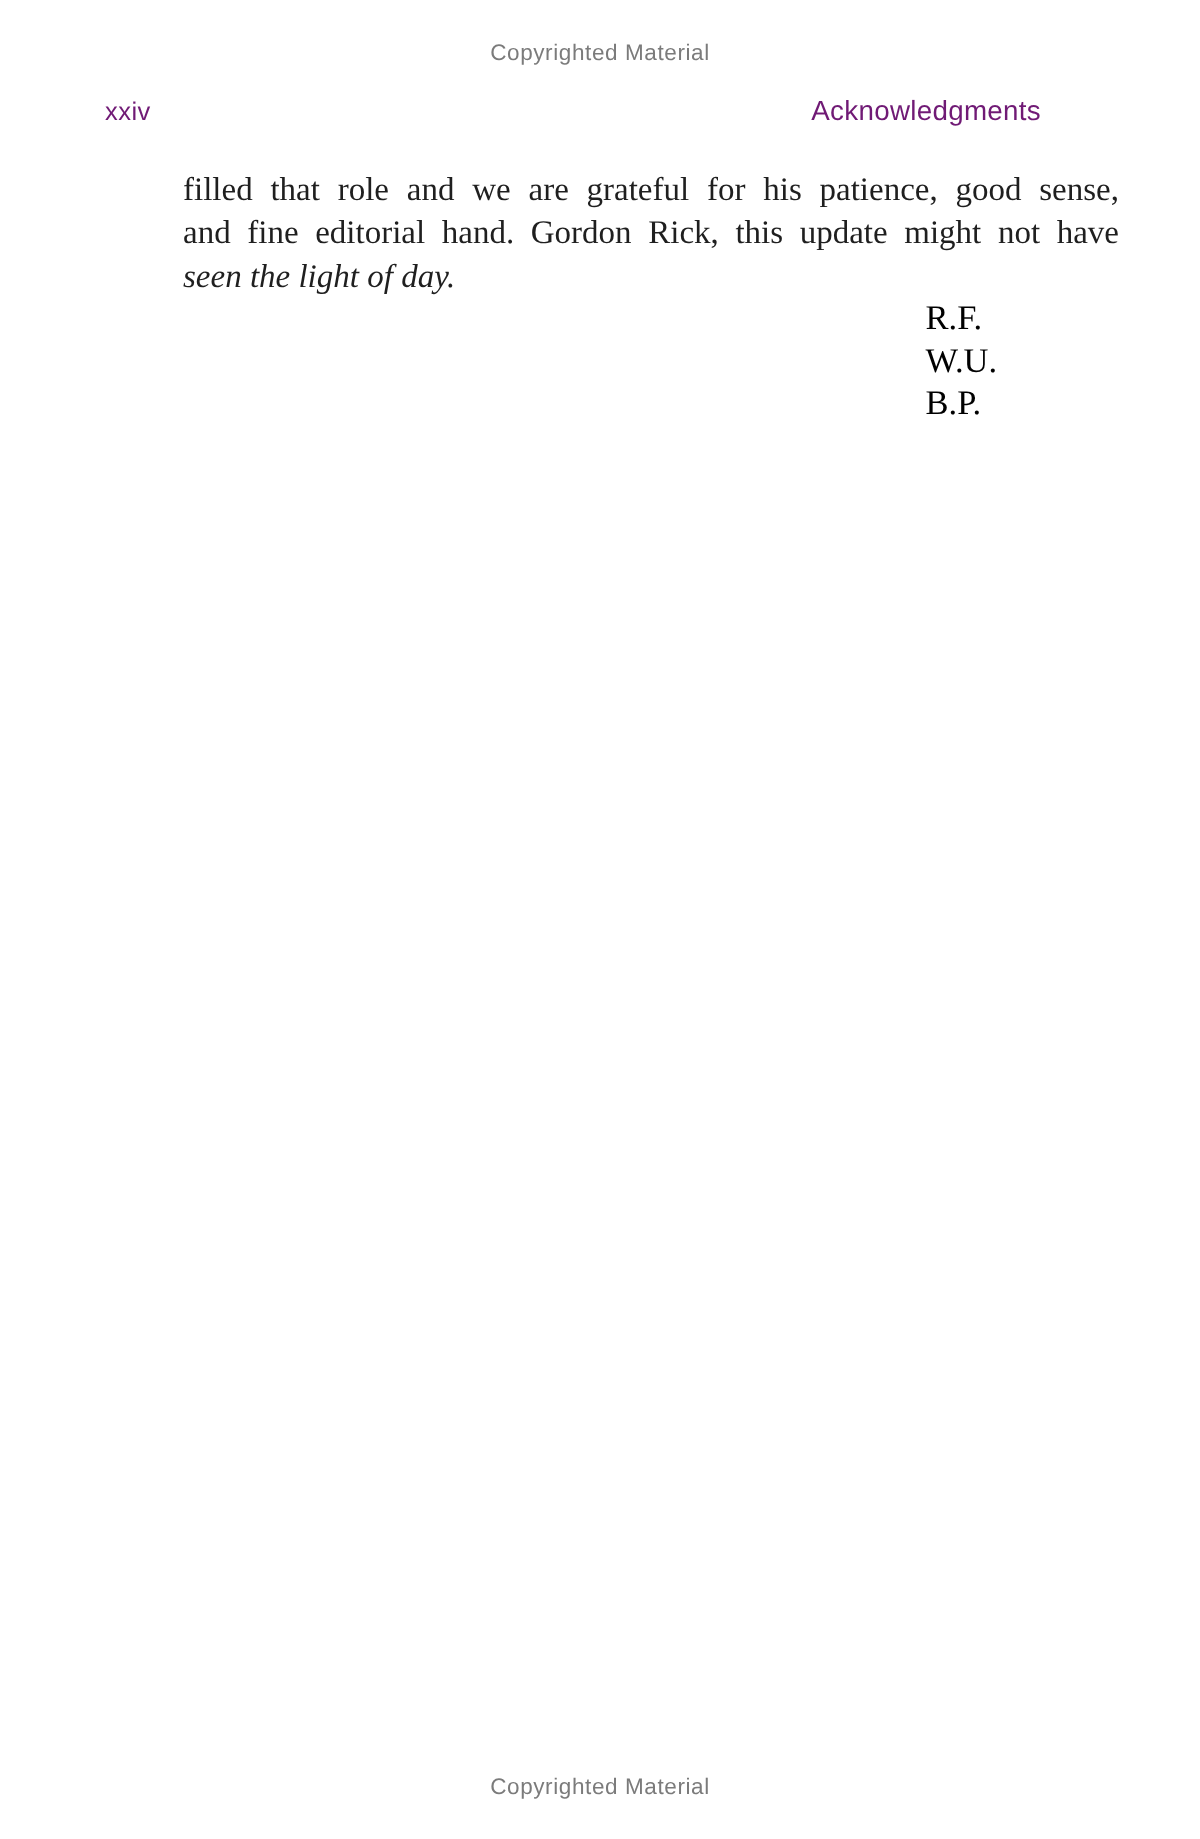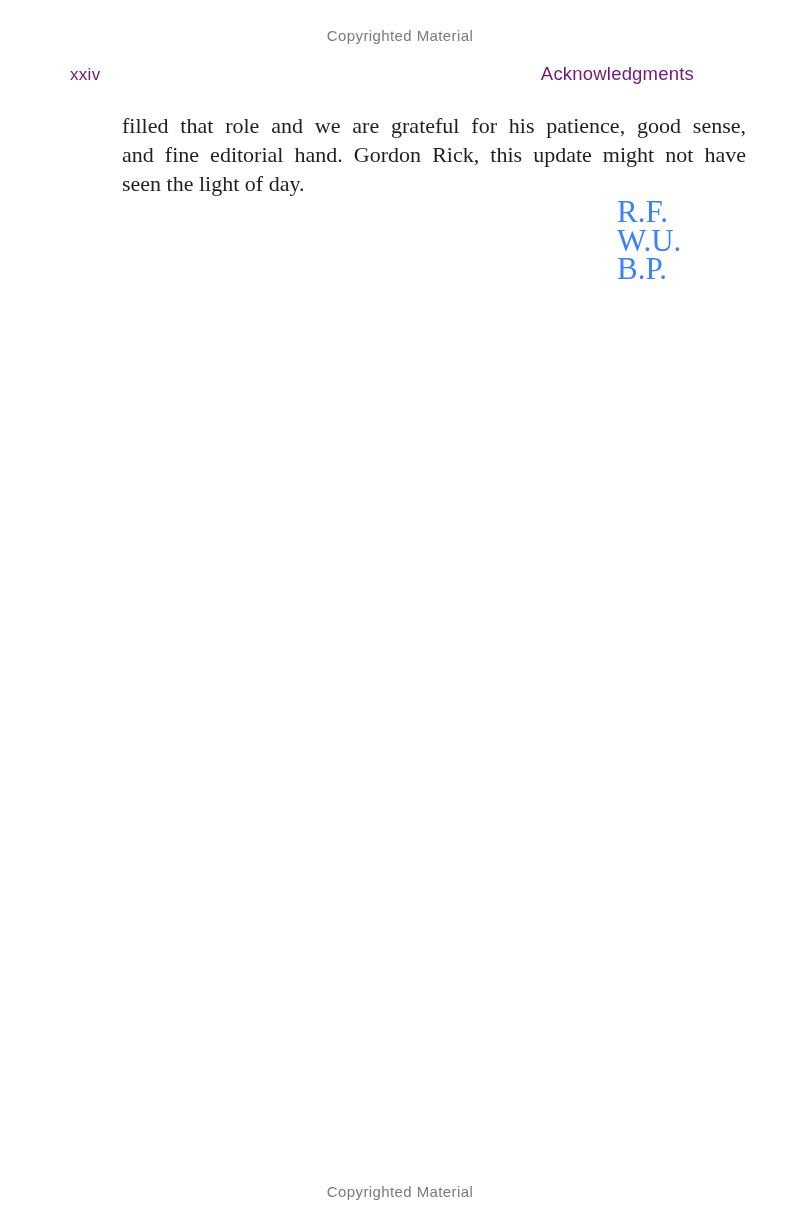--- a/index.html
+++ b/index.html
@@ -55,29 +55,30 @@
   }
   .line {
     height: 29px;
     overflow: hidden;
     text-align: justify;
     text-align-last: justify;
   }
   .line.last {
     text-align: right;
     text-align-last: left;
+    font-style: italic;
   }
   .line.indent { text-indent: 30px; }
 
   
   .signatures {
     padding-left: 495px;
-    font-size: 31px;
+    font-size: 23px;
     line-height: 28.5px;
-    color: #3b82f6;
+    color: #000000;
   }
   .sig-line { height: 28.5px; }
 </style>
 </head>
 <body>
 
 <div class="copyright-notice copyright-top">Copyrighted Material</div>
 
 <div class="running-head">
   <span class="folio">xxiv</span>

